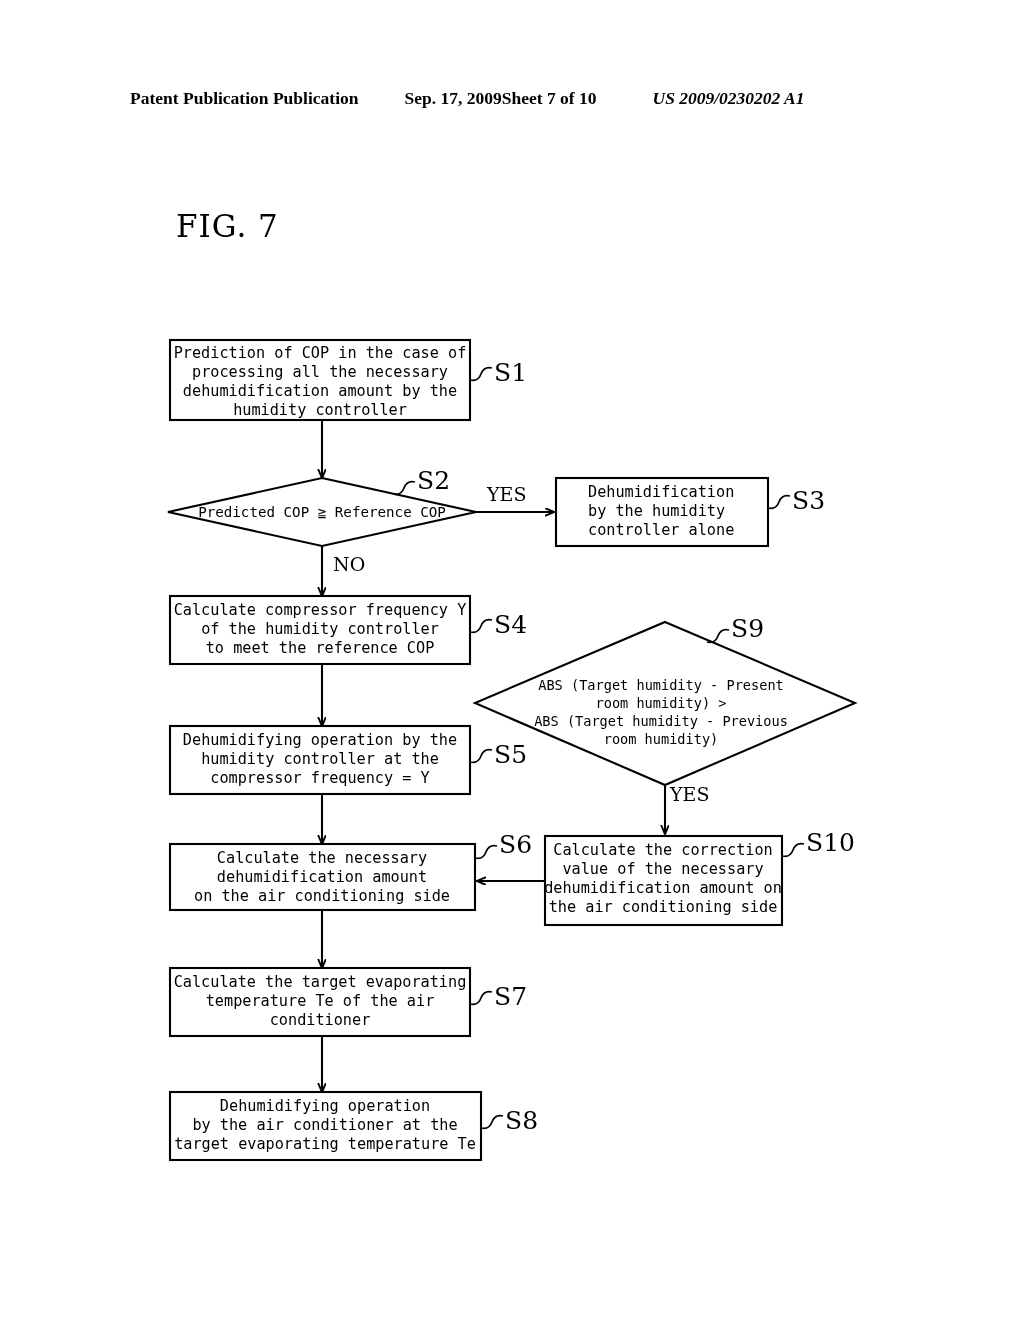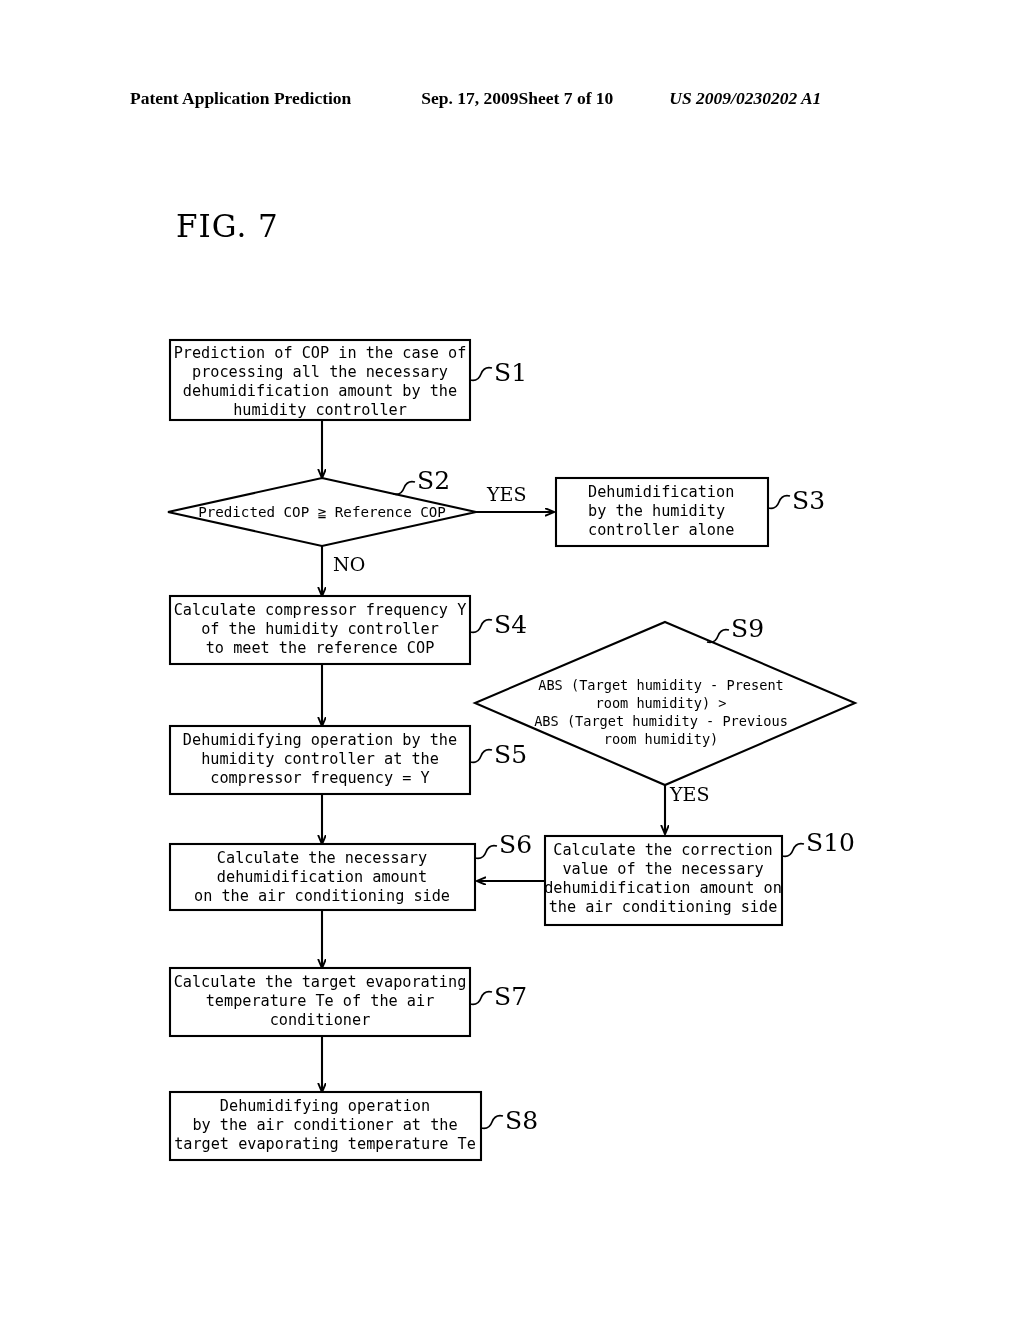--- a/index.html
+++ b/index.html
@@ -26,21 +26,21 @@
     height: 26px;
     display: flex;
     align-items: baseline;
     font-family: "Liberation Serif", serif;
     font-weight: bold;
     font-size: 17.5px;
     letter-spacing: 0px;
     white-space: nowrap;
   }
   #page-header .hdr-pub      { flex: 0 0 auto; }
-  #page-header .hdr-date     { flex: 0 0 auto; margin-left: 70px; }
+  #page-header .hdr-date     { flex: 0 0 auto; margin-left: 46px; }
   #page-header .hdr-sheet    { flex: 0 0 auto; margin-left: 0; }
   #page-header .hdr-patno    { flex: 0 0 auto; margin-left: 56px; font-style: italic; }
 
   
   #fig-label {
     position: absolute;
     top: 208px;
     left: 176px;
     font-family: "DejaVu Serif", serif;
     font-size: 31px;
@@ -84,21 +84,21 @@
   .leader {
     stroke: #000000;
     stroke-width: 1.7px;
     fill: none;
   }
 </style>
 </head>
 <body>
 
 <div id="page-header">
-  <span class="hdr-pub">Patent Application Prediction</span>
+  <span class="hdr-pub">Patent Publication Publication</span>
   <span class="hdr-date">Sep. 17, 2009</span>
   <span class="hdr-sheet">Sheet 7 of 10</span>
   <span class="hdr-patno">US 2009/0230202 A1</span>
 </div>
 
 <div id="fig-label">FIG. 7</div>
 
 <svg id="flowchart" viewBox="0 0 1024 1320">
 
   <defs>

